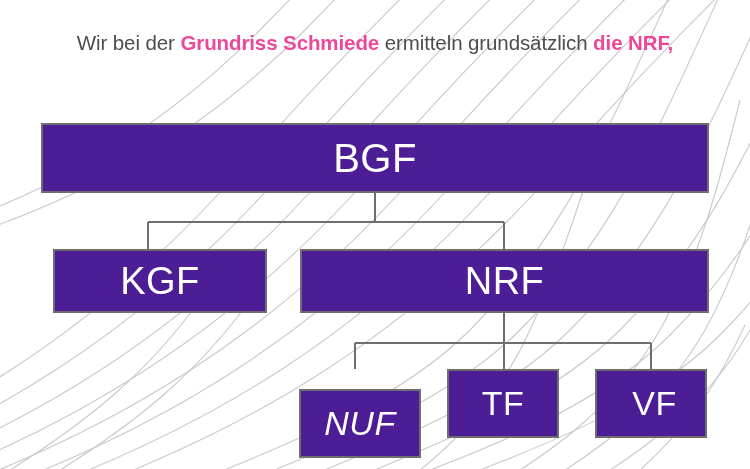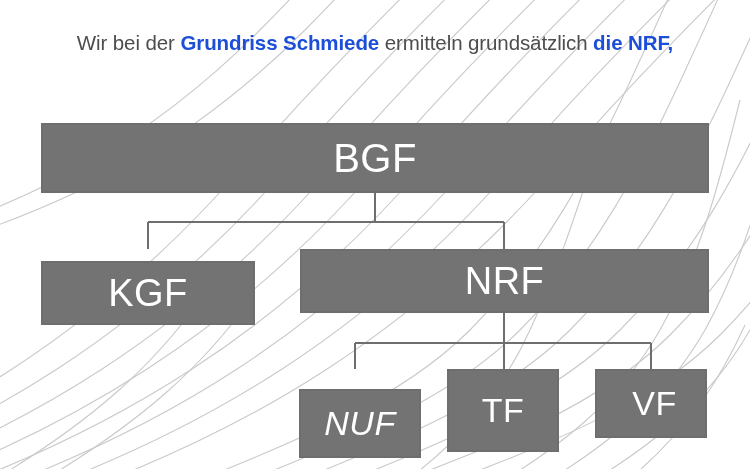--- a/index.html
+++ b/index.html
@@ -41,65 +41,64 @@
     width: 750px;
     text-align: center;
     z-index: 3;
     color: #4d4d4f;
     font-size: 20.5px;
     line-height: 29px;
     letter-spacing: -0.1px;
   }
   #heading .b {
     font-weight: bold;
-    color: #1d4ed8;
+    color: #ec4899;
   }
 
   
   #diagram {
     position: absolute;
     inset: 0;
     z-index: 2;
   }
 
   .node {
     position: absolute;
-    background: #737373;
+    background: #4c1d95;
     border: 2px solid #6e6e70;
     box-sizing: border-box;
     display: flex;
     align-items: center;
     justify-content: center;
     color: #ffffff;
     font-weight: 400;
     letter-spacing: 0.5px;
     z-index: 2;
   }
 
   #node-bgf {
     left: 41px;  top: 123px;  width: 668px; height: 70px;
     font-size: 40px;
   }
   #node-kgf {
-    left: 41px;  top: 249px;  width: 214px; height: 64px;
+    left: 53px;  top: 249px;  width: 214px; height: 64px;
     font-size: 38px;
-    margin-top: 12px;
   }
   #node-nrf {
     left: 300px; top: 249px;  width: 409px; height: 64px;
     font-size: 38px;
     text-align: right;
   }
   #node-nuf {
     left: 299px; top: 389px;  width: 122px; height: 69px;
     font-size: 34px;
     font-style: italic;
   }
   #node-tf {
-    left: 447px; top: 369px;  width: 112px; height: 83px;
+    left: 447px; top: 369px;  width: 112px; height: 69px;
     font-size: 34px;
   }
   #node-vf {
     left: 595px; top: 369px;  width: 112px; height: 69px;
     font-size: 34px;
     padding-left: 7px;
   }
 
   
   #connectors {

